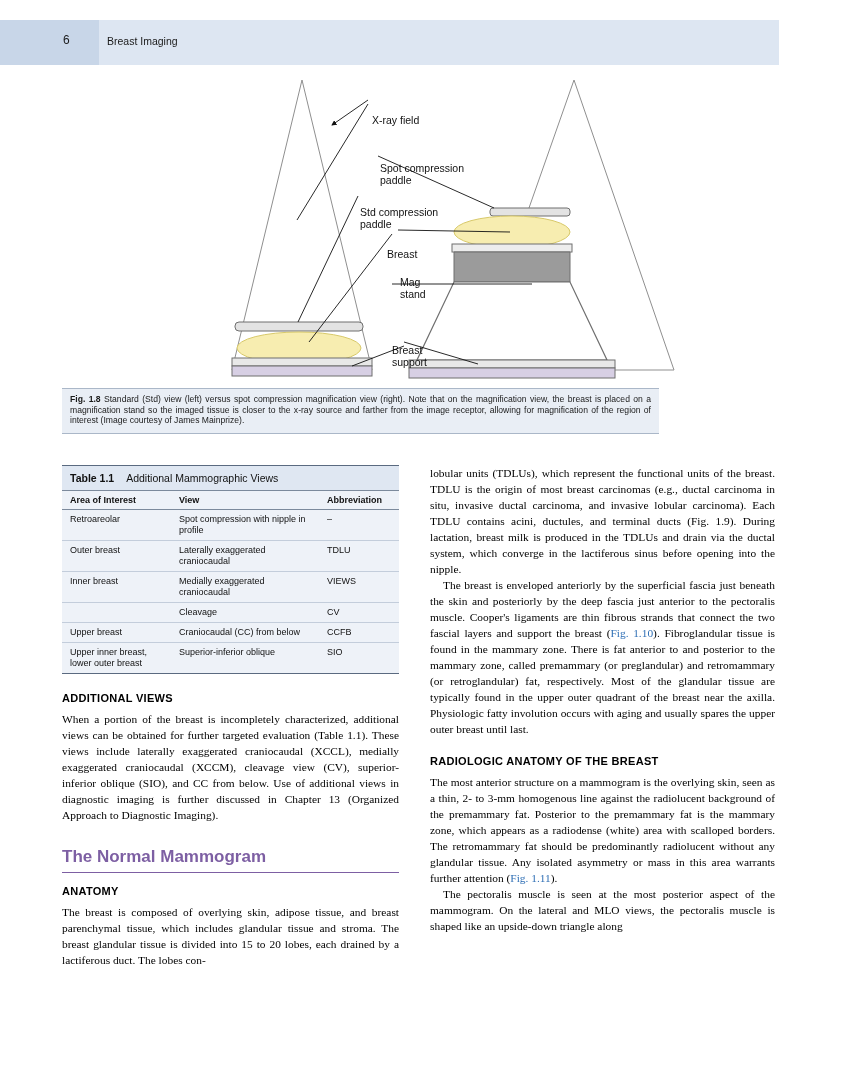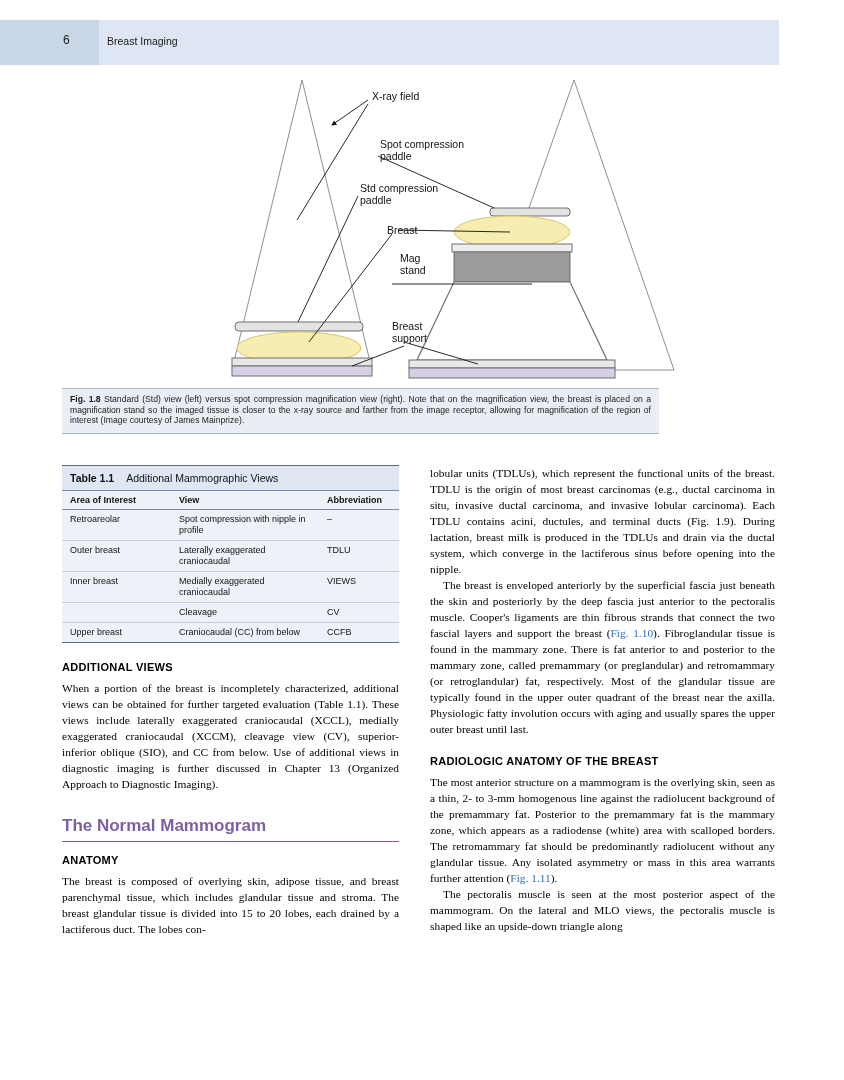--- a/index.html
+++ b/index.html
@@ -67,20 +67,21 @@
   .fig-label {
     position: absolute;
     font-family: "Liberation Sans", sans-serif;
     font-size: 10.5px;
     color: #111;
     line-height: 12px;
     text-align: right;
   }
   .fig-label.lbl-left {
     text-align: left;
+    margin-top: 24px;
   }
 
   
   .caption-box {
     position: absolute;
     top: 388px;
     left: 62px;
     width: 597px;
     min-height: 46px;
     background: #e9eef5;
@@ -319,20 +320,25 @@
         <tr>
           <td></td>
           <td>Cleavage</td>
           <td>CV</td>
         </tr>
         <tr>
           <td>Upper breast</td>
           <td>Craniocaudal (CC) from below</td>
           <td>CCFB</td>
         </tr>
+        <tr>
+          <td>Upper inner breast, lower outer breast</td>
+          <td>Superior-inferior oblique</td>
+          <td>SIO</td>
+        </tr>
       </tbody>
     </table>
 
     <h2 class="section">ADDITIONAL VIEWS</h2>
     <p class="body">When a portion of the breast is incompletely characterized, additional views can be obtained for further targeted evaluation (Table 1.1). These views include laterally exaggerated craniocaudal (XCCL), medially exaggerated craniocaudal (XCCM), cleavage view (CV), superior-inferior oblique (SIO), and CC from below. Use of additional views in diagnostic imaging is further discussed in Chapter 13 (Organized Approach to Diagnostic Imaging).</p>
 
     <h1 class="chapter-head">The Normal Mammogram</h1>
     <h2 class="section" style="margin-top:12px;">ANATOMY</h2>
     <p class="body">The breast is composed of overlying skin, adipose tissue, and breast parenchymal tissue, which includes glandular tissue and stroma. The breast glandular tissue is divided into 15 to 20 lobes, each drained by a lactiferous duct. The lobes con-</p>
   </div>

